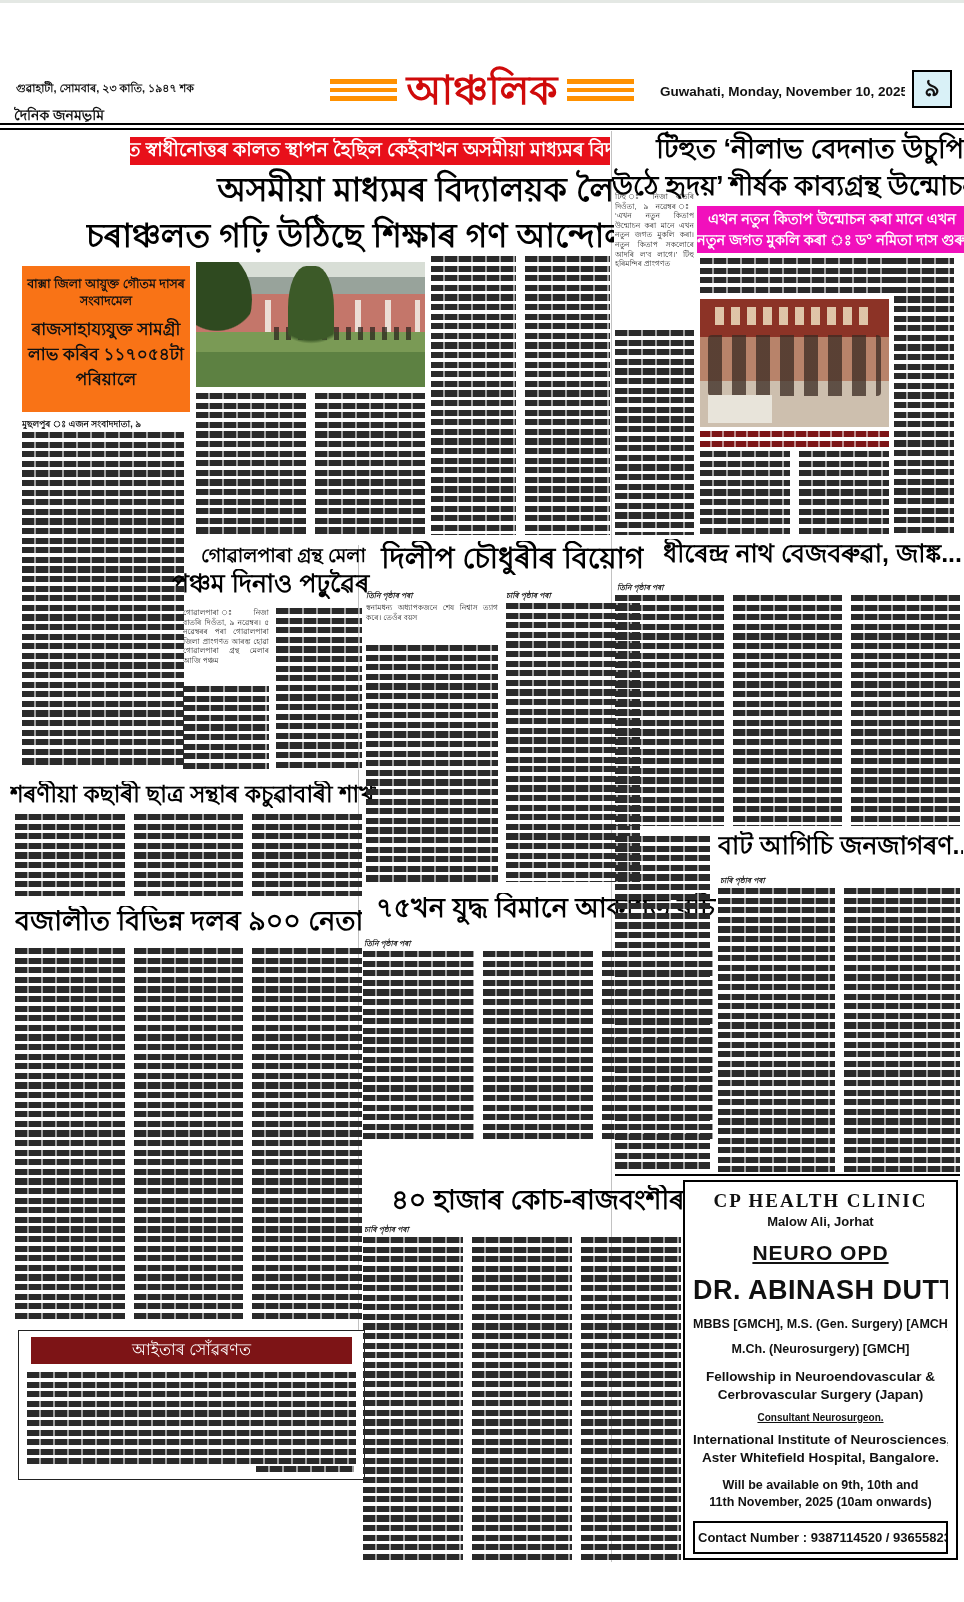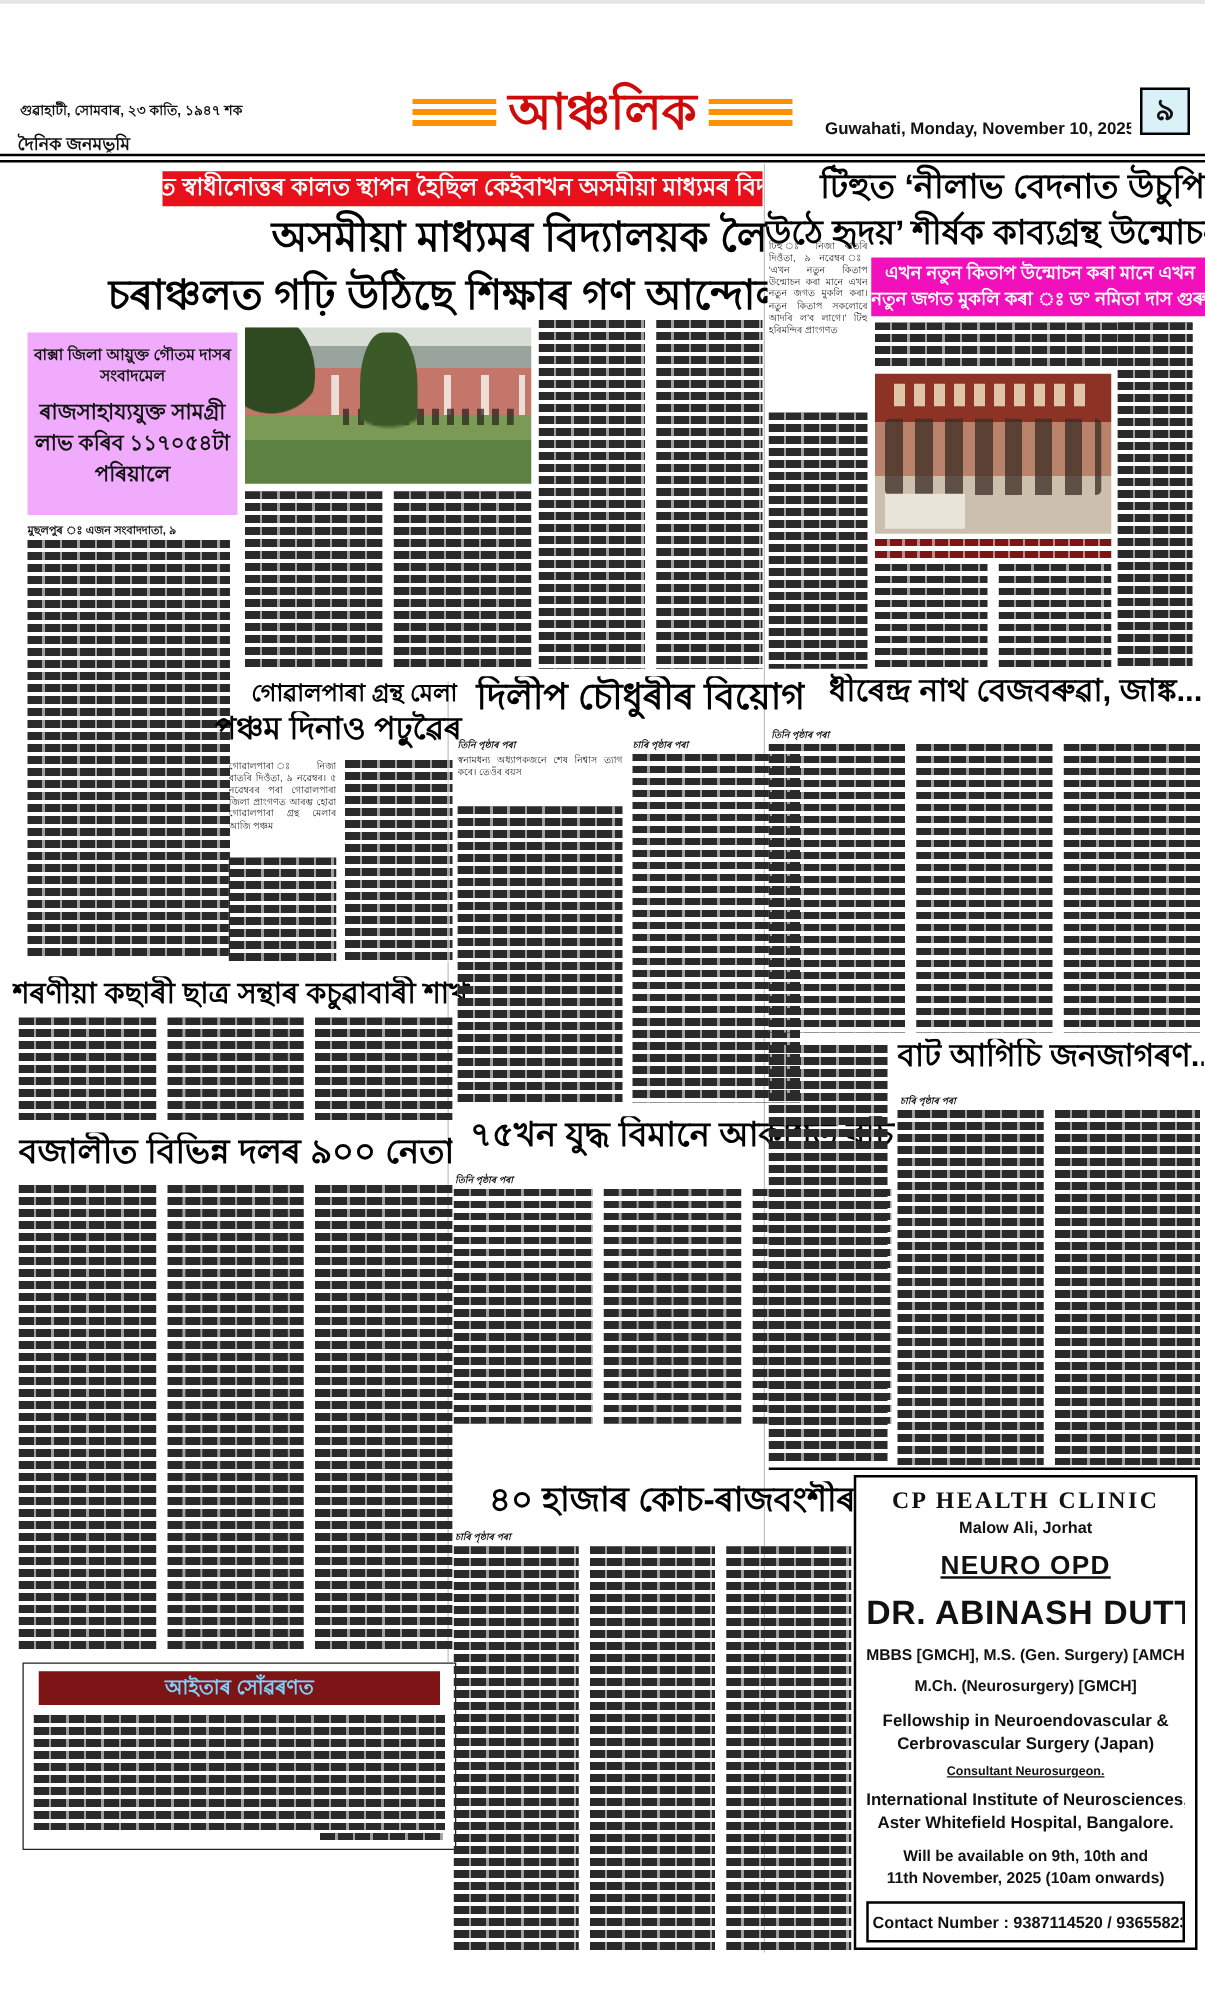--- a/index.html
+++ b/index.html
@@ -24,26 +24,26 @@
   .hl{font-weight:bold;color:#000;text-align:right;overflow:hidden;line-height:1.18}
   .dblrule{border-top:2.5px solid #000;border-bottom:2.5px solid #000;height:7px}
   .masthead{display:flex;align-items:center;justify-content:center;gap:10px}
   .stripes{width:76px;height:22px;
         background:repeating-linear-gradient(180deg,#ff9100 0 4.5px,rgba(255,255,255,0) 4.5px 8.5px)}
   .mastword{font-size:40px;font-weight:bold;color:#cf0a0a;line-height:1;white-space:nowrap}
   .pagebox{border:2px solid #000;background:#d9f1f7;display:flex;align-items:center;justify-content:center;
         font-size:24px;font-weight:bold}
   .kicker{background:#e8101a;color:#fff;display:flex;align-items:center;justify-content:center;
         font-weight:bold;font-size:19px;white-space:nowrap;overflow:hidden}
-  .sidebox{background:#f0abfc;padding:10px 5px;text-align:center}
+  .sidebox{background:#f97316;padding:10px 5px;text-align:center}
   .sidebox .k{font-size:12.5px;font-weight:bold;line-height:17px}
   .sidebox .m{font-size:17px;font-weight:bold;line-height:25px;margin-top:7px}
   .pinkbox{background:#f110bc;color:#fff;font-weight:bold;text-align:center;font-size:14.5px;line-height:21px;
         display:flex;flex-direction:column;justify-content:center;overflow:hidden}
-  .maroonbar{background:#7d1416;color:#7dd3fc;font-weight:bold;display:flex;align-items:flex-end;justify-content:center;
+  .maroonbar{background:#7d1416;color:#ffffff;font-weight:normal;display:flex;align-items:flex-end;justify-content:center;
         font-size:16px;overflow:hidden}
   .aitabox{border:1.5px solid #222;background:#fff}
   
   .photo1{background:linear-gradient(180deg,#d8ded6 0 12%,#98a39b 12% 26%,#c4766a 26% 56%,#7a9a55 56% 72%,#5d8142 72% 100%);overflow:hidden}
   .p1tree{position:absolute;left:-14px;top:-10px;width:70px;height:95px;border-radius:50%;
         background:radial-gradient(circle at 50% 40%,#2f4a20 0 60%,rgba(0,0,0,0) 62%)}
   .p1tree2{position:absolute;left:92px;top:4px;width:46px;height:105px;border-radius:40%;
         background:radial-gradient(circle at 50% 30%,#3c5a28 0 55%,rgba(0,0,0,0) 60%)}
   .p1pillars{position:absolute;left:30%;top:30%;width:68%;height:26%;opacity:.85;
         background:repeating-linear-gradient(90deg,#f2f0e8 0 6px,rgba(0,0,0,0) 6px 30px)}
@@ -76,21 +76,21 @@
   <div class="abs" style="left:0;top:0;width:964px;height:3px;background:#e4e8e4"></div>
 
   <div class="abs b nw" style="left:16px;top:80px;width:250px;height:16px;font-size:11px">গুৱাহাটী, সোমবাৰ, ২৩ কাতি, ১৯৪৭ শক</div>
 
   <div class="abs masthead" style="left:330px;top:66px;width:304px;height:48px">
     <div class="stripes"></div>
     <div class="mastword">আঞ্চলিক</div>
     <div class="stripes"></div>
   </div>
 
-  <div class="abs b nw" style="left:660px;top:95px;width:245px;height:18px;font-size:13.5px;text-align:right">Guwahati, Monday, November 10, 2025</div>
+  <div class="abs b nw" style="left:660px;top:84px;width:245px;height:18px;font-size:13.5px;text-align:right">Guwahati, Monday, November 10, 2025</div>
 
   <div class="abs pagebox" style="left:912px;top:70px;width:40px;height:38px">
     <span>৯</span>
   </div>
 
   <div class="abs b nw" style="left:14px;top:104px;width:150px;height:18px;font-size:14px">দৈনিক জনমভূমি</div>
   <div class="abs dblrule" style="left:0;top:123px;width:964px"></div>
 
   <div class="vrule" style="left:611px;top:131px;height:1431px"></div>
   <div class="vrule" style="left:358px;top:545px;height:935px"></div>

